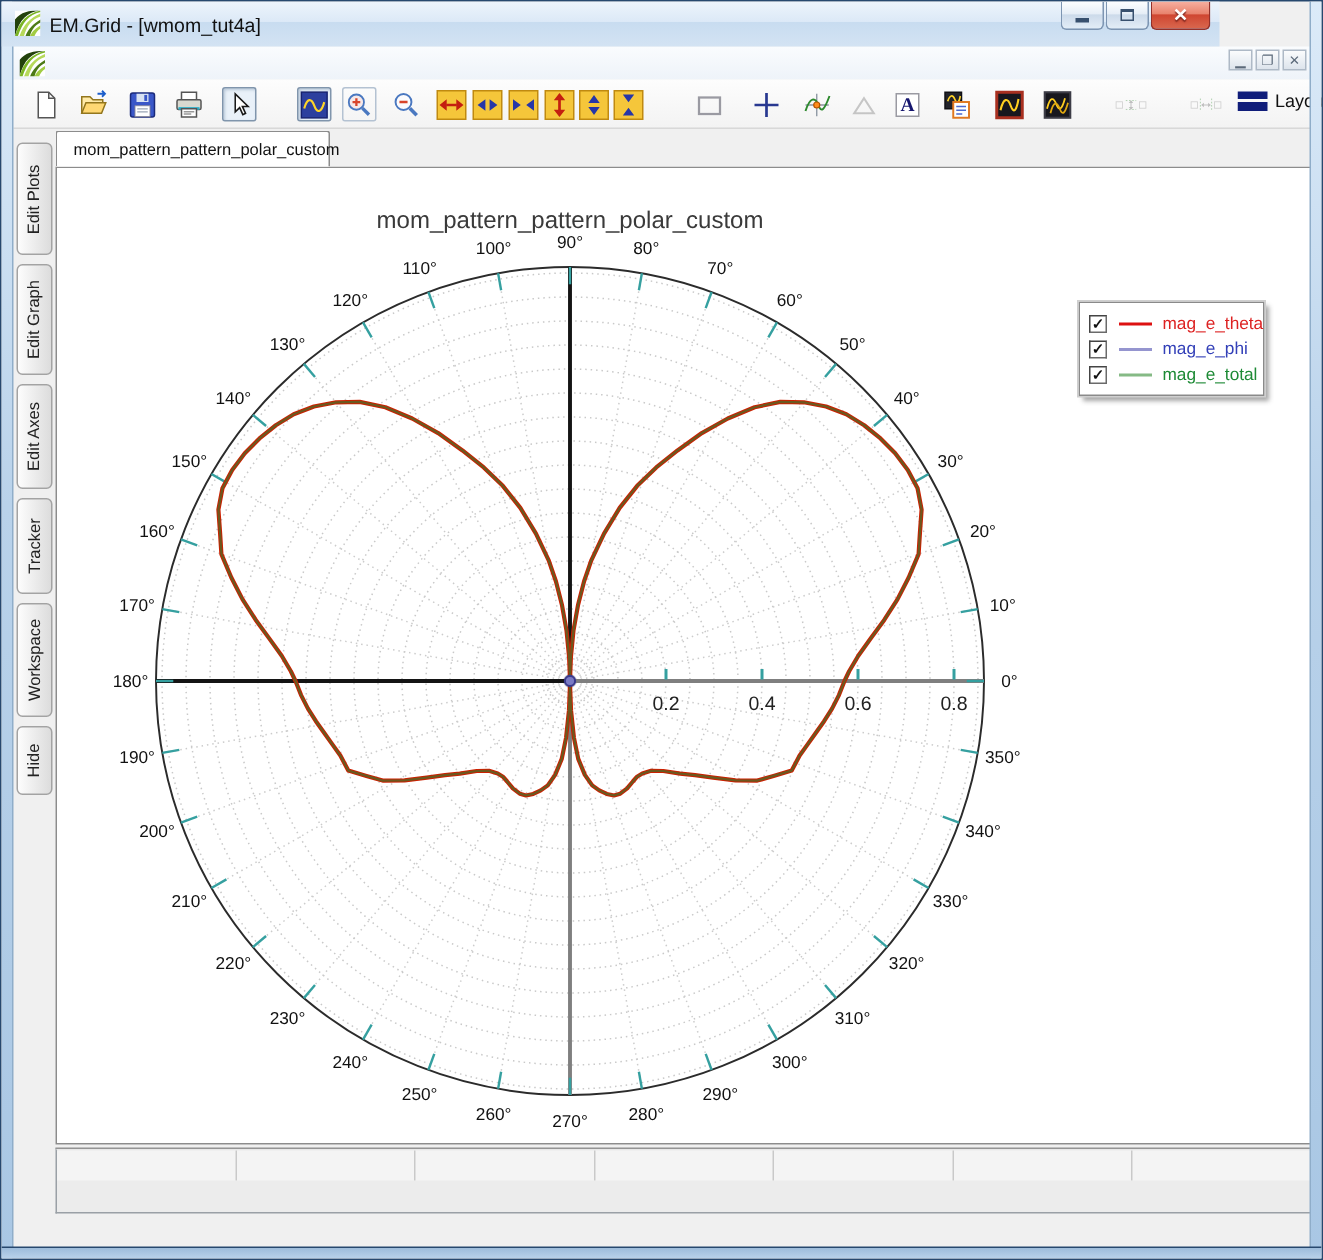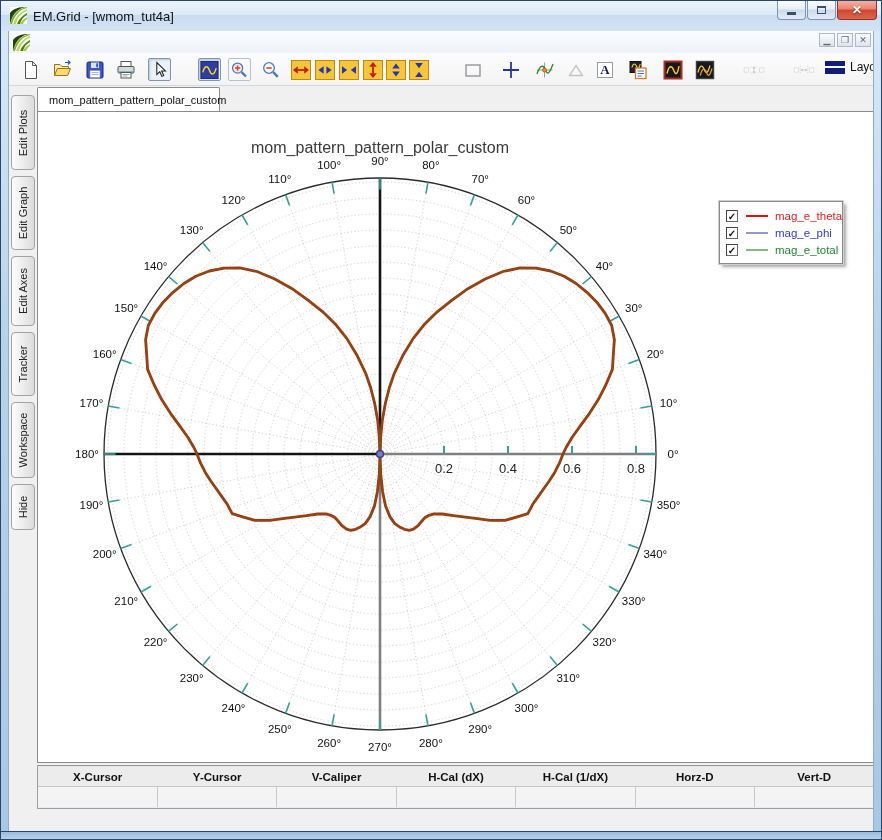--- a/index.html
+++ b/index.html
@@ -5,21 +5,21 @@
   * { margin:0; padding:0; box-sizing:border-box; }
   html,body { width:882px; height:840px; font-family:"Liberation Sans",sans-serif; }
   #win { position:relative; width:882px; height:840px; background:#f0f0f0; overflow:hidden;
          border:1px solid #27486e; }
   
   .frame-side { position:absolute; top:0; bottom:0; width:8px; background:linear-gradient(180deg,#dcebf9,#b9d2ea 40%,#a9c7e4); z-index:50; }
   #frame-left { left:0; border-right:1px solid #8fadc9; }
   #frame-right { right:0; border-left:1px solid #8fadc9; }
   #frame-bottom { position:absolute; left:0; right:0; bottom:0; height:8px; background:linear-gradient(180deg,#9dbcdb,#b9d2ea); border-top:1px solid #27486e; z-index:51; }
   
-  #titlebar { position:absolute; left:0; top:0; width:882px; height:30px;
+  #titlebar { position:absolute; left:0; top:0; width:812px; height:30px;
     background:linear-gradient(180deg,#edf4fc 0%,#dcE9f7 45%,#c8dcf0 46%,#d3e3f3 100%); z-index:60; }
   #title-text { position:absolute; left:32px; top:8px; font-size:13px; color:#111; }
   .app-icon { position:absolute; width:17px; height:17px; }
   #winbtns { position:absolute; right:6px; top:0; height:20px; display:flex; }
   .wbtn { width:29px; height:19px; margin-left:1px; border:1px solid #7d95b2; border-top:none;
     border-radius:0 0 4px 4px; background:linear-gradient(180deg,#fdfeff,#e6eef7 45%,#ccdaea 50%,#e3edf7);
     display:flex; align-items:center; justify-content:center; }
   .wbtn.close { width:40px; border-color:#93302a;
     background:linear-gradient(180deg,#f7b0a0,#e8836e 45%,#cf4631 50%,#d9674e); }
   .glyph-min { width:9px; height:3px; background:#38506e; margin-top:6px; }
@@ -462,29 +462,20 @@
         </div>
         <div class="lg-row">
           <span class="lg-cb">✓</span>
           <span class="lg-line" style="border-color:#85ba85"></span>
           <span class="lg-label" style="color:#1d8a35">mag_e_total</span>
         </div>
       </div>
   </div>
 
   <div id="statusbar">
-    <div id="sb-head">
-        <div class="sb-h">X-Cursor</div>
-        <div class="sb-h">Y-Cursor</div>
-        <div class="sb-h">V-Caliper</div>
-        <div class="sb-h">H-Cal (dX)</div>
-        <div class="sb-h">H-Cal (1/dX)</div>
-        <div class="sb-h">Horz-D</div>
-        <div class="sb-h">Vert-D</div>
-      </div>
     <div id="sb-cells">
         <div class="sb-c"></div>
         <div class="sb-c"></div>
         <div class="sb-c"></div>
         <div class="sb-c"></div>
         <div class="sb-c"></div>
         <div class="sb-c"></div>
         <div class="sb-c"></div>
       </div>
   </div>

